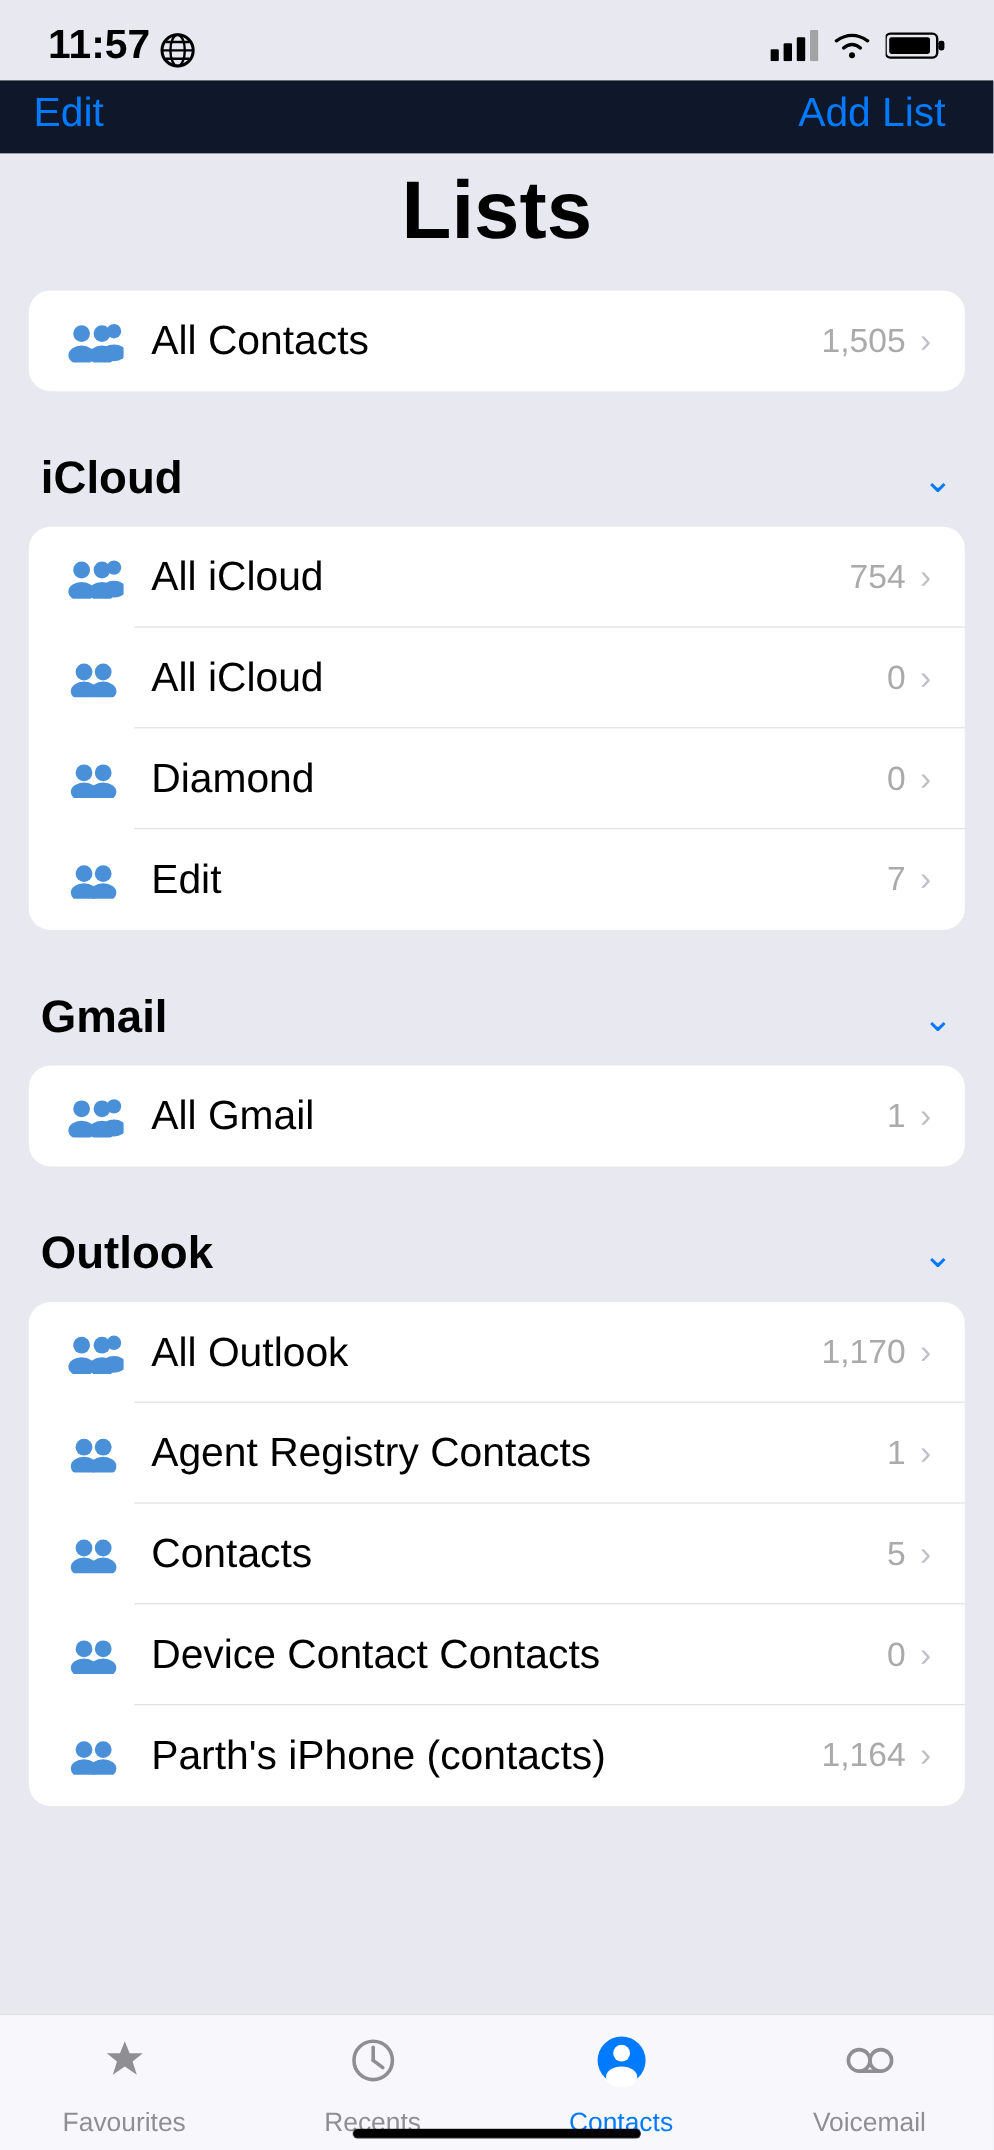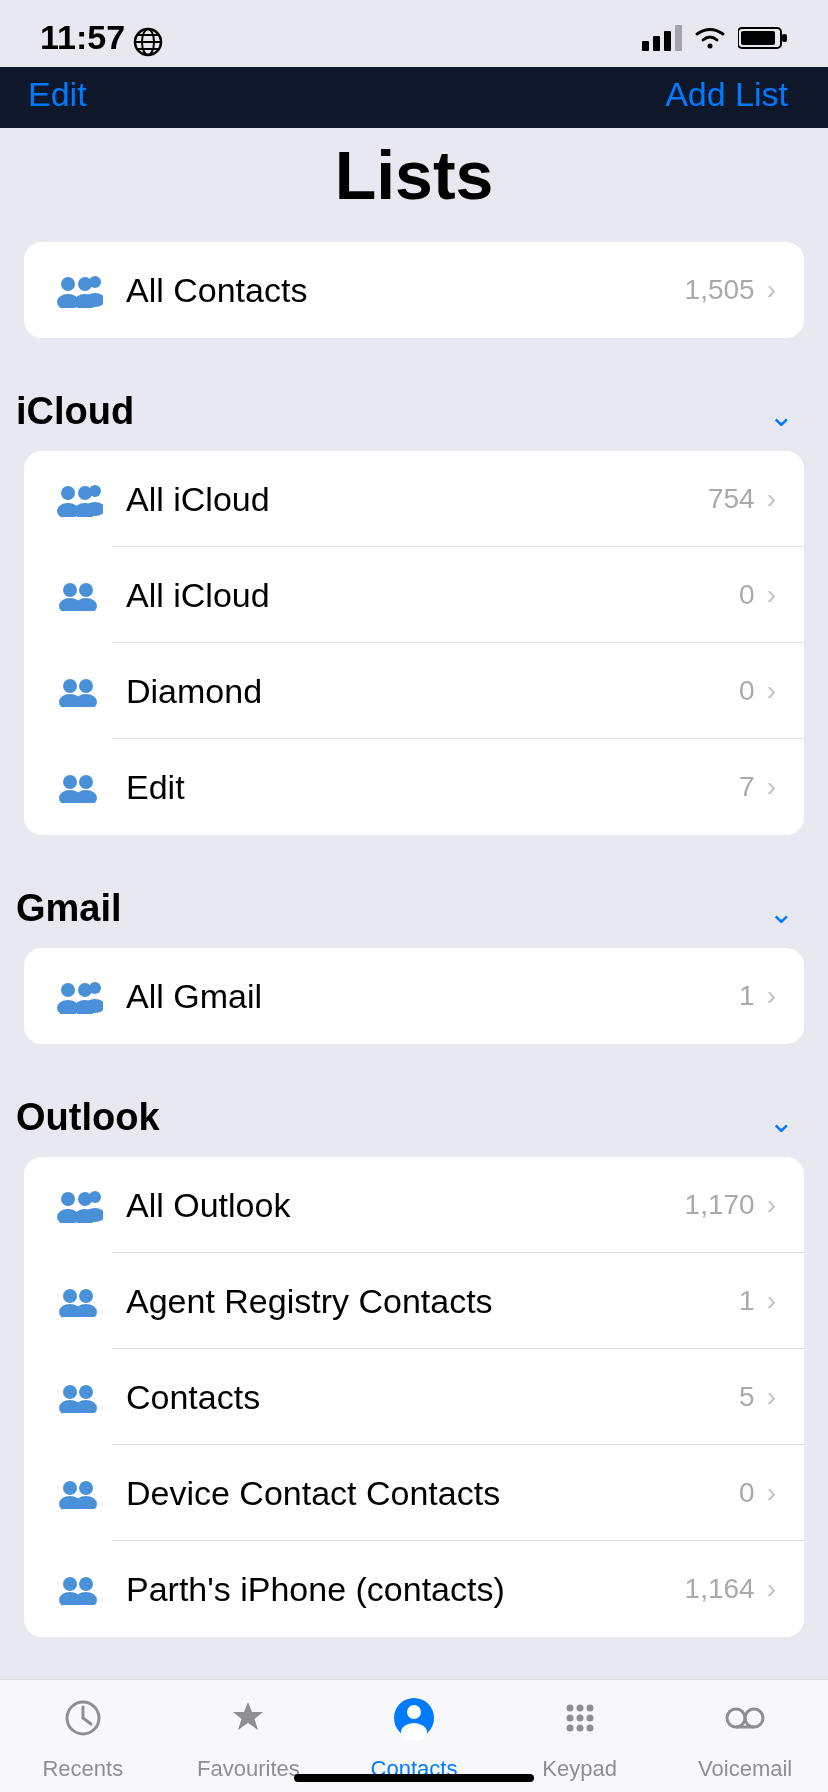--- a/index.html
+++ b/index.html
@@ -72,39 +72,39 @@
       background: #fff;
       border-radius: 18px;
       margin: 0 24px;
       overflow: hidden;
     }
 
     
     .section-header {
       display: flex;
       justify-content: space-between;
-      align-items: flex-end;
-      padding: 22px 34px 18px 16px;
+      align-items: center;
+      padding: 22px 34px 18px 34px;
     }
     .section-title {
       font-size: 38px;
       font-weight: 700;
       color: #000;
     }
     .chevron-down {
       color: #007aff;
       font-size: 30px;
     }
 
     
     .list-item {
       display: flex;
       align-items: center;
       padding: 0 28px;
-      height: 96px;
+      height: 84px;
       cursor: pointer;
       position: relative;
     }
     .list-item:not(:last-child)::after {
       content: '';
       position: absolute;
       bottom: 0;
       left: 88px;
       right: 0;
       height: 1px;
@@ -434,64 +434,48 @@
     </div>
   </div>
 
 </div>
 
 <div class="bottom-nav">
 
   <div class="nav-item">
     <div class="nav-icon">
       <svg width="44" height="44" viewBox="0 0 44 44">
+        <path d="M22 6 L26 16 L37 16 L28.5 23 L32 34 L22 27 L12 34 L15.5 23 L7 16 L18 16 Z" fill="#8e8e93"></path>
+      </svg>
+    </div>
+    <span class="nav-label">Favourites</span>
+  </div>
+
+  <div class="nav-item">
+    <div class="nav-icon">
+      <svg width="44" height="44" viewBox="0 0 44 44">
         <circle cx="22" cy="22" r="16" fill="none" stroke="#8e8e93" stroke-width="3"></circle>
         <line x1="22" y1="22" x2="22" y2="11" stroke="#8e8e93" stroke-width="3" stroke-linecap="round"></line>
         <line x1="22" y1="22" x2="30" y2="28" stroke="#8e8e93" stroke-width="3" stroke-linecap="round"></line>
       </svg>
     </div>
     <span class="nav-label">Recents</span>
-  </div>
-
-  <div class="nav-item">
-    <div class="nav-icon">
-      <svg width="44" height="44" viewBox="0 0 44 44">
-        <path d="M22 6 L26 16 L37 16 L28.5 23 L32 34 L22 27 L12 34 L15.5 23 L7 16 L18 16 Z" fill="#8e8e93"></path>
-      </svg>
-    </div>
-    <span class="nav-label">Favourites</span>
   </div>
 
   <div class="nav-item">
     <div class="nav-icon active">
       <svg width="44" height="44" viewBox="0 0 44 44">
         <circle cx="22" cy="22" r="20" fill="#007aff"></circle>
         <circle cx="22" cy="16" r="7" fill="#fff"></circle>
         <ellipse cx="22" cy="36" rx="13" ry="9" fill="#fff"></ellipse>
       </svg>
     </div>
     <span class="nav-label active">Contacts</span>
   </div>
 
-  <div class="nav-item">
-    <div class="nav-icon">
-      <svg width="44" height="44" viewBox="0 0 44 44">
-        <circle cx="12" cy="12" r="3.5" fill="#8e8e93"></circle>
-        <circle cx="22" cy="12" r="3.5" fill="#8e8e93"></circle>
-        <circle cx="32" cy="12" r="3.5" fill="#8e8e93"></circle>
-        <circle cx="12" cy="22" r="3.5" fill="#8e8e93"></circle>
-        <circle cx="22" cy="22" r="3.5" fill="#8e8e93"></circle>
-        <circle cx="32" cy="22" r="3.5" fill="#8e8e93"></circle>
-        <circle cx="12" cy="32" r="3.5" fill="#8e8e93"></circle>
-        <circle cx="22" cy="32" r="3.5" fill="#8e8e93"></circle>
-        <circle cx="32" cy="32" r="3.5" fill="#8e8e93"></circle>
-      </svg>
-    </div>
-    <span class="nav-label">Keypad</span>
-  </div>
 
   <div class="nav-item">
     <div class="nav-icon">
       <svg width="44" height="44" viewBox="0 0 44 44">
         <circle cx="13" cy="22" r="9" fill="none" stroke="#8e8e93" stroke-width="3"></circle>
         <circle cx="31" cy="22" r="9" fill="none" stroke="#8e8e93" stroke-width="3"></circle>
         <line x1="13" y1="31" x2="31" y2="31" stroke="#8e8e93" stroke-width="3"></line>
       </svg>
     </div>
     <span class="nav-label">Voicemail</span>

